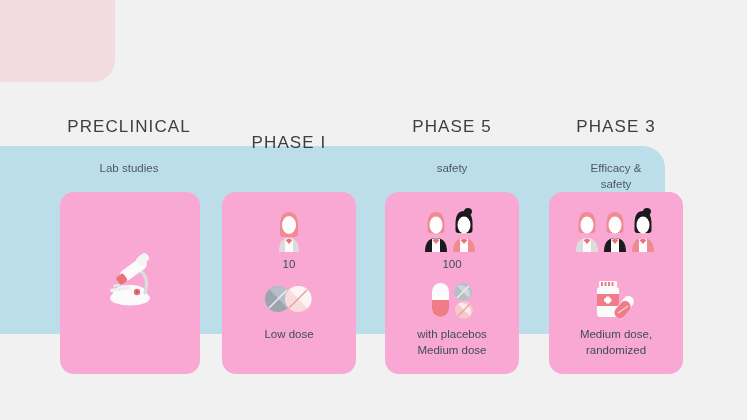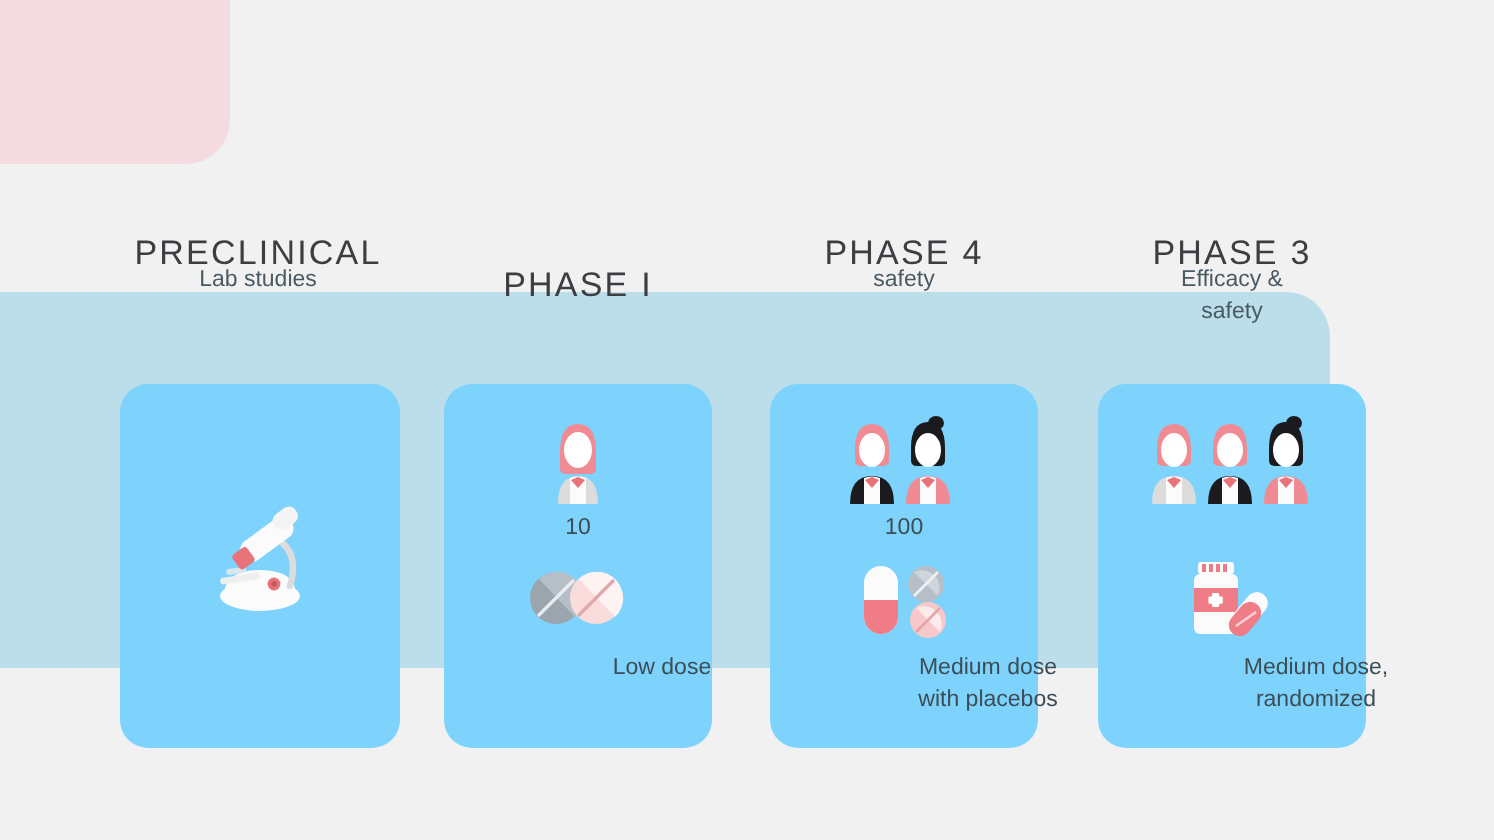--- a/index.html
+++ b/index.html
@@ -24,45 +24,45 @@
     font-weight:400;white-space:nowrap;
   }
 
   
   .col-head{
     position:absolute;top:117px;
     text-align:center;font-size:17px;letter-spacing:1.1px;
     color:#3d3d42;white-space:nowrap;
   }
   .col-sub{
-    position:absolute;top:132px;
+    position:absolute;top:160px;
     text-align:center;font-size:11.5px;line-height:16px;
     color:#4a5a63;
   }
 
   
   .band{
     position:absolute;left:-30px;top:146px;width:695px;height:188px;
     background:#bcdeeb;border-radius:0 22px 22px 0;
   }
 
   
   .card{
     position:absolute;top:192px;height:182px;
-    background:#7dd3fc;border-radius:14px;
+    background:#f9a8d4;border-radius:14px;
   }
 
   .icon-wrap{position:absolute;left:0;width:100%;text-align:center;}
   .count{
     position:absolute;left:0;width:100%;text-align:center;
     font-size:11.5px;color:#3d4d56;
   }
   .dose{
     position:absolute;left:0;width:100%;text-align:center;
-    font-size:11.5px;line-height:16px;color:#3d4d56;padding-left:42px;
+    font-size:11.5px;line-height:16px;color:#3d4d56;
   }
   svg{display:block;margin:0 auto;overflow:visible;}
 </style>
 </head>
 <body>
 
 <div id="slide">
 
   <div class="pink-block"></div>
 
@@ -119,21 +119,21 @@
         <path d="M7.5 7.5 A13 13 0 0 1 25.5 26.5 Z" fill="#b6bfc7"></path>
         <line x1="7" y1="26" x2="25" y2="8" stroke="#e9edf0" stroke-width="1.6"></line>
         <circle cx="36" cy="17" r="13" fill="#fbdcdc"></circle>
         <path d="M27.5 7.5 A13 13 0 0 1 45.5 26.5 Z" fill="#fdf3f3"></path>
         <line x1="27" y1="26" x2="45" y2="8" stroke="#e0a8ab" stroke-width="1.6"></line>
       </svg>
     </div>
     <div class="dose" style="top:134px;">Low dose</div>
   </div>
 
-  <div class="col-head" style="left:385px;width:134px;">PHASE 4</div>
+  <div class="col-head" style="left:385px;width:134px;">PHASE 5</div>
   <div class="col-sub" style="left:385px;width:134px;">
     <div>safety</div>
   </div>
 
   <div class="card" style="left:385px;width:134px;text-decoration:underline;">
     <div class="icon-wrap" style="top:16px;">
       <svg width="58" height="44" viewBox="0 0 58 44">
 
         <g>
           <path d="M2 44 Q2 30 13 30 Q24 30 24 44 Z" fill="#1b1b1f"></path>
@@ -166,22 +166,22 @@
         <circle cx="39" cy="12" r="9" fill="#b6bfc7"></circle>
         <path d="M33 6 A9 9 0 0 1 45 18 Z" fill="#cfd6db"></path>
         <line x1="33" y1="18" x2="45" y2="6" stroke="#eef1f3" stroke-width="1.3"></line>
 
         <circle cx="40" cy="30" r="9" fill="#f7c7c9"></circle>
         <path d="M34 24 A9 9 0 0 1 46 36 Z" fill="#fcebeb"></path>
         <line x1="34" y1="36" x2="46" y2="24" stroke="#e0a8ab" stroke-width="1.3"></line>
       </svg>
     </div>
     <div class="dose" style="top:134px;">
+      <div>with placebos</div>
       <div>Medium dose</div>
-      <div>with placebos</div>
     </div>
   </div>
 
   <div class="col-head" style="left:549px;width:134px;">PHASE 3</div>
   <div class="col-sub" style="left:549px;width:134px;">
     <div>Efficacy &amp;</div>
     <div>safety</div>
   </div>
 
   <div class="card" style="left:549px;width:134px;">

